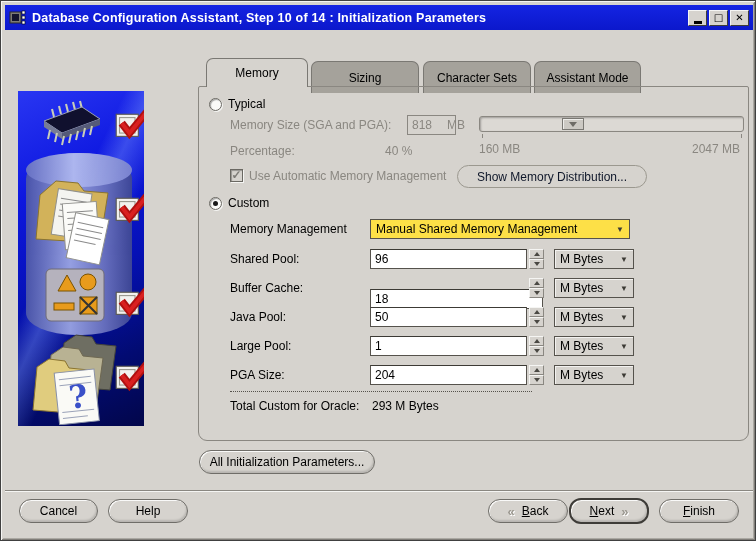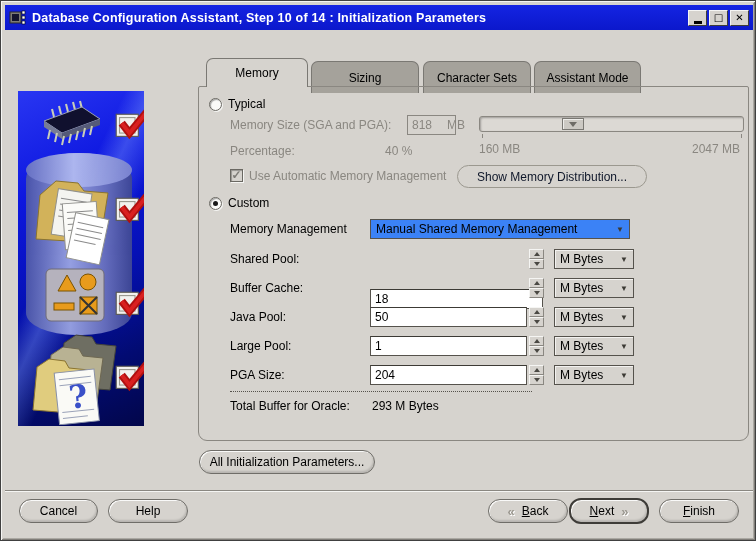--- a/index.html
+++ b/index.html
@@ -82,21 +82,21 @@
     cursor:default; }
   .btn.disabled { color:#0f172a; border-color:#9b988f; box-shadow:none; }
   .btn .mn { display:block;text-align:right; }
   .btn .mn::first-letter { text-decoration:underline; }
   .chev { color:#9a978f; font-size:13px; font-weight:bold; text-shadow:1px 1px 0 #fff; }
   .btn.default { border:2px solid #3e3c38; }
 
   .combo { position:absolute; height:20px; border:1px solid #55524c; background:#d6d3ce;
     display:flex; align-items:center; padding:0 18px 0 5px; font-size:12px;
     box-shadow: inset 1px 1px 0 rgba(255,255,255,.7); white-space:nowrap; overflow:hidden; }
-  .combo.white { background:#3b82f6; box-shadow:none; }
+  .combo.white { background:#fde047; box-shadow:none; }
   .combo .arr { position:absolute; right:5px; top:5px; font-size:8px; color:#3c3a35; }
 
   .spinner { position:absolute; width:15px; height:20px; display:flex; flex-direction:column; }
   .spinbtn { flex:1; background:#d6d3ce; border:1px solid #8a8781;
     border-top-color:#f5f5f3; border-left-color:#f5f5f3;
     display:flex; align-items:center; justify-content:center; }
   .tri-up { width:0; height:0; border-left:3px solid transparent; border-right:3px solid transparent;
     border-bottom:4px solid #4a4843; }
   .tri-dn { width:0; height:0; border-left:3px solid transparent; border-right:3px solid transparent;
     border-top:4px solid #4a4843; }
@@ -295,20 +295,21 @@
     <div class="radio checked" style="left:10px;top:110px"></div>
     <span class="lbl" style="left:29px;top:109px">Custom</span>
 
     <span class="lbl" style="left:31px;top:135px">Memory Management</span>
     <div class="combo white" style="left:171px;top:132px;width:260px">
       <span>Manual Shared Memory Management</span>
       <span class="arr">▼</span>
     </div>
 
     <span class="lbl" style="left:31px;top:165px">Shared Pool:</span>
+    <input class="tfield" style="left: 171px; top: 162px; width: 157px;" value="96">
     <div class="spinner" style="left:330px;top:162px">
       <div class="spinbtn">
           <span class="tri-up"></span>
         </div>
       <div class="spinbtn">
           <span class="tri-dn"></span>
         </div>
     </div>
     <div class="combo" style="left:355px;top:162px;width:80px">
       <span>M Bytes</span>
@@ -369,21 +370,21 @@
       <div class="spinbtn">
           <span class="tri-dn"></span>
         </div>
     </div>
     <div class="combo" style="left:355px;top:278px;width:80px">
       <span>M Bytes</span>
       <span class="arr">▼</span>
     </div>
 
     <div class="dotted-sep"></div>
-    <span class="lbl" style="left:31px;top:312px">Total Buffer for Oracle:</span>
+    <span class="lbl" style="left:31px;top:312px">Total Custom for Oracle:</span>
     <span class="lbl" style="left:173px;top:312px">293 M Bytes</span>
   </div>
 
   <div class="btn" style="left:198px;top:449px;width:176px;height:24px">
     <span>All Initialization Parameters...</span>
   </div>
 
   <div class="footer-sep"></div>
 
   <div class="btn" style="left:18px;top:498px;width:79px;height:24px">

